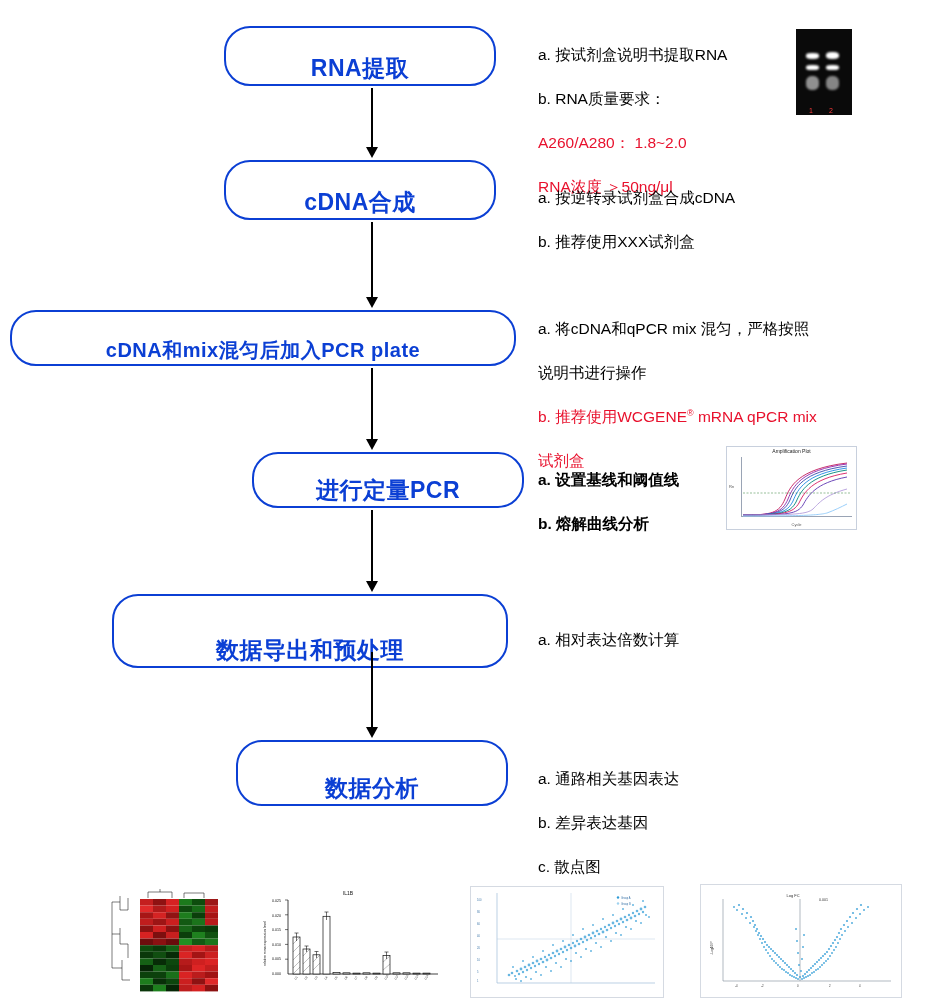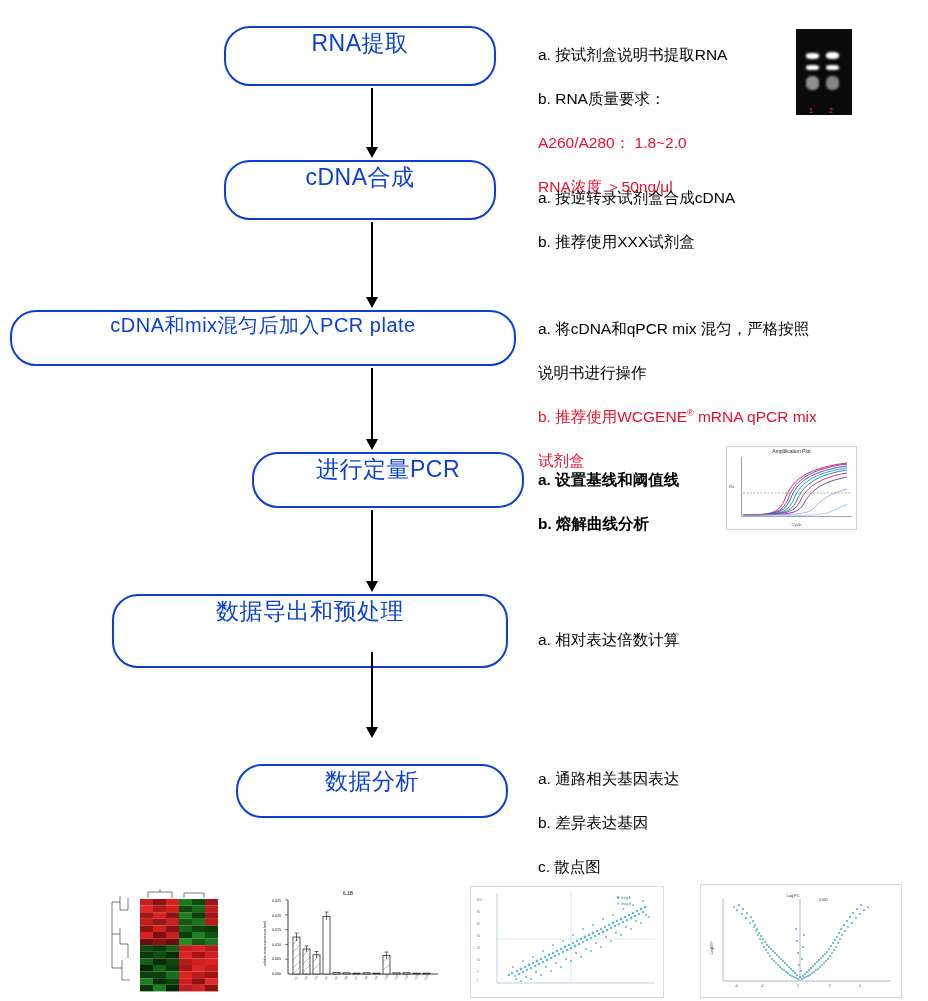--- a/index.html
+++ b/index.html
@@ -20,24 +20,24 @@
     width: 928px;
     height: 1001px;
   }
   
   .node {
     position: absolute;
     box-sizing: border-box;
     border: 2px solid #0b3fd4;
     border-radius: 26px;
     display: flex;
-    align-items: flex-start;
+    align-items: flex-end;
     justify-content: center;
     color: #0b3fd4;
-    font-weight: normal;
+    font-weight: bold;
     font-size: 23px;
     letter-spacing: 0.5px;
     background: #fff;
     white-space: nowrap;
   }
   .node.wide { font-size: 20px; }
 
   
   .arrow {
     position: absolute;
@@ -150,21 +150,21 @@
   </div>
 
   <div class="node" style="left:252px; top:452px; width:272px; height:56px;">
     <span>进行定量PCR</span>
   </div>
 
   <div class="node" style="left:112px; top:594px; width:396px; height:74px;">
     <span>数据导出和预处理</span>
   </div>
 
-  <div class="node" style="left:236px; top:764px; width:272px; height:54px;">
+  <div class="node" style="left:236px; top:740px; width:272px; height:66px;">
     <span>数据分析</span>
   </div>
 
   <div class="arrow" style="left:371px; top:88px;  height:60px;"></div>
   <div class="arrow" style="left:371px; top:222px; height:76px;"></div>
   <div class="arrow" style="left:371px; top:368px; height:72px;"></div>
   <div class="arrow" style="left:371px; top:510px; height:72px;"></div>
   <div class="arrow" style="left:371px; top:652px; height:76px;"></div>
 
   <div class="note" style="left:538px; top:22px; width:300px;">

